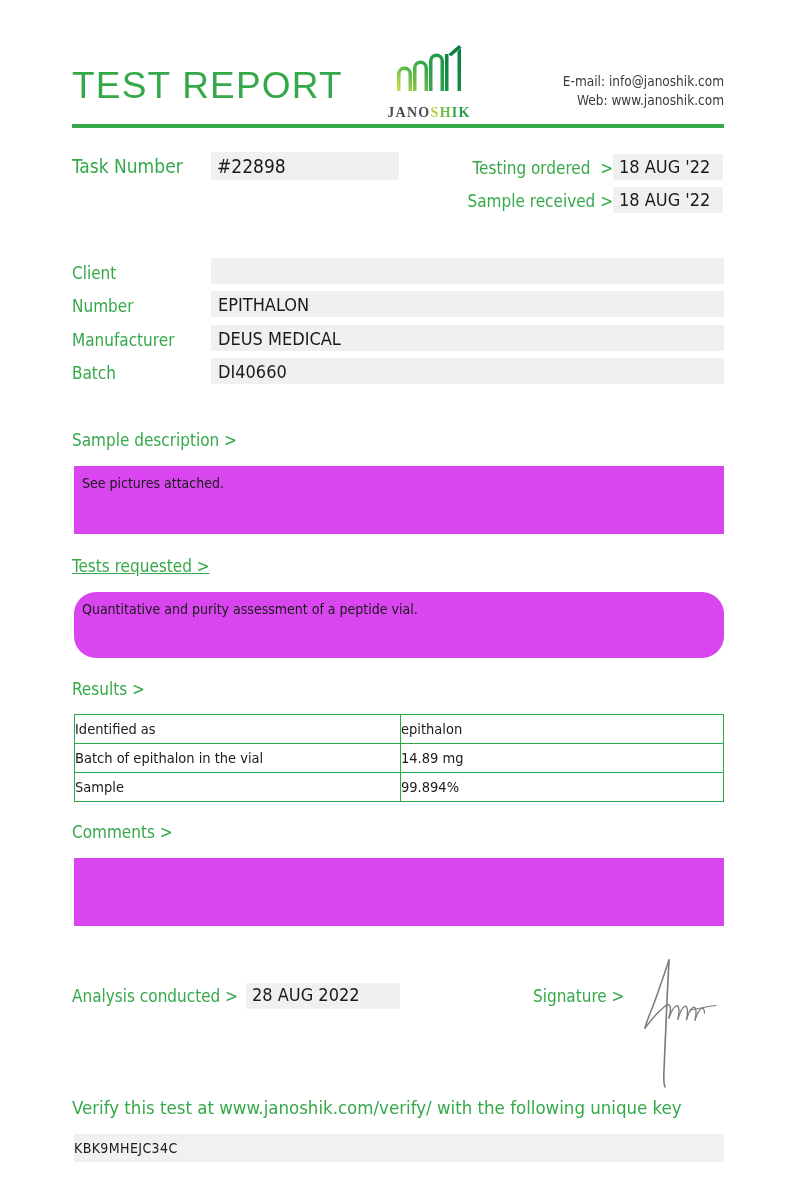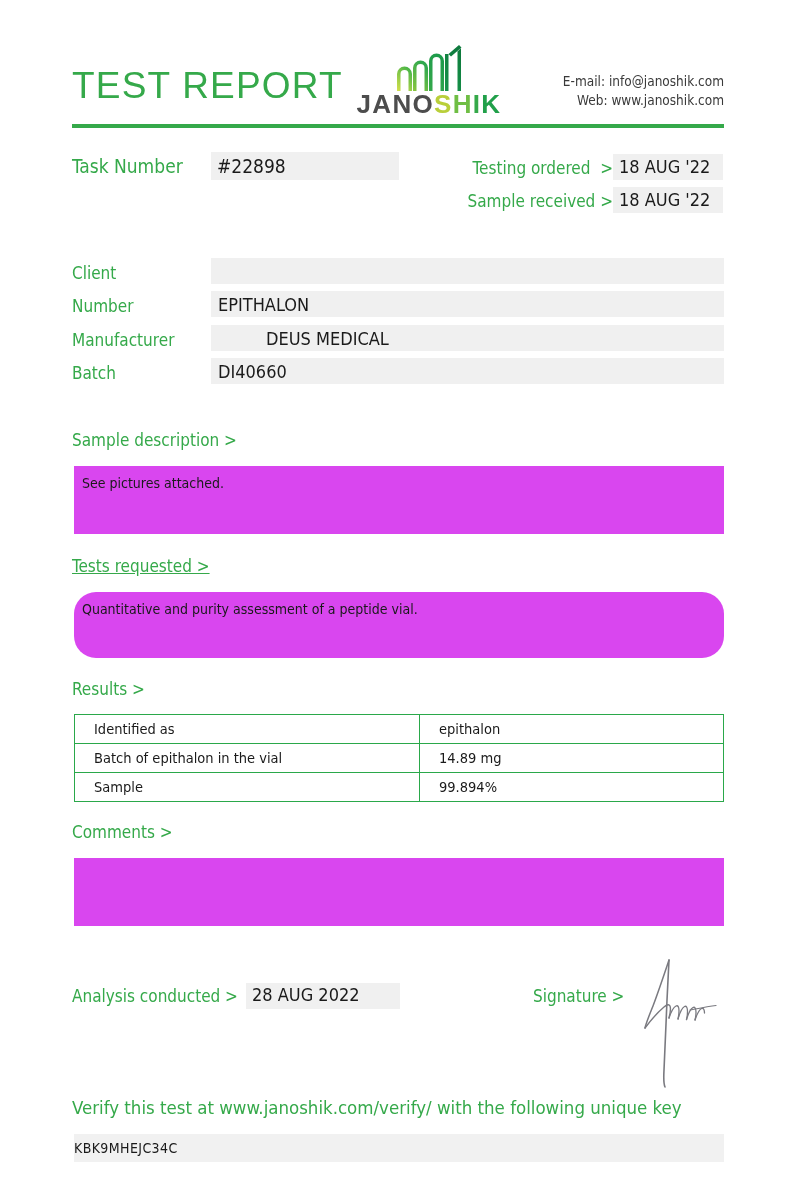--- a/index.html
+++ b/index.html
@@ -43,26 +43,26 @@
     position: absolute;
     left: 272px; top: 0px;
     width: 170px;
     text-align: center;
   }
   .logo-mark {
     display: block;
     margin: 0 auto;
   }
   .logo-word {
-    font-size: 26px;
+    font-size: 14px;
     font-weight: bold;
     letter-spacing: 1.3px;
     line-height: 22px;
-    margin-top: 1px;
-    font-family: Liberation Sans, sans-serif;
+    margin-top: 10px;
+    font-family: Liberation Serif, serif;
     white-space: nowrap;
   }
   .logo-word .g1 { color: #4d4d4d; }
   .logo-word .g2 { color: #b9cf3a; }
   .logo-word .g3 { color: #6fbe44; }
   .logo-word .g4 { color: #35a94a; }
   .logo-word .g5 { color: #21a04a; }
 
   .contact {
     position: absolute;
@@ -176,21 +176,21 @@
   .results-table {
     position: absolute;
     left: 74px; top: 714px;
     width: 650px;
     border-collapse: collapse;
     table-layout: fixed;
   }
   .results-table td {
     border: 1.4px solid #2aa84a;
     height: 28px;
-    padding: 0 0 0 19px;
+    padding: 0 0 0 0;
     font-size: 14.5px;
     color: #1a1a1a;
     vertical-align: middle;
   }
   .results-table td.c1 { width: 325px; }
 
   
   .analysis-label {
     position: absolute;
     left: 72px; top: 986px;
@@ -314,21 +314,21 @@
   <div class="field-label" style="top:263px;">Client</div>
   <div class="field-box" style="top:258px;"></div>
   <div class="field-value" style="top:261px;"></div>
 
   <div class="field-label" style="top:296px;">Number</div>
   <div class="field-box" style="top:291px;"></div>
   <div class="field-value" style="top:294px;">EPITHALON</div>
 
   <div class="field-label" style="top:330px;">Manufacturer</div>
   <div class="field-box" style="top:325px;"></div>
-  <div class="field-value" style="top:328px;margin-left:48px;">DEUS MEDICAL</div>
+  <div class="field-value" style="top:328px;">DEUS MEDICAL</div>
 
   <div class="field-label" style="top:363px;">Batch</div>
   <div class="field-box" style="top:358px;"></div>
   <div class="field-value" style="top:361px;">DI40660</div>
 
   <div class="section-head" style="top:430px;">Sample description &gt;</div>
   <div class="text-box" style="top:466px; height:68px;">
     <div class="tb-text">See pictures attached.</div>
   </div>
 

